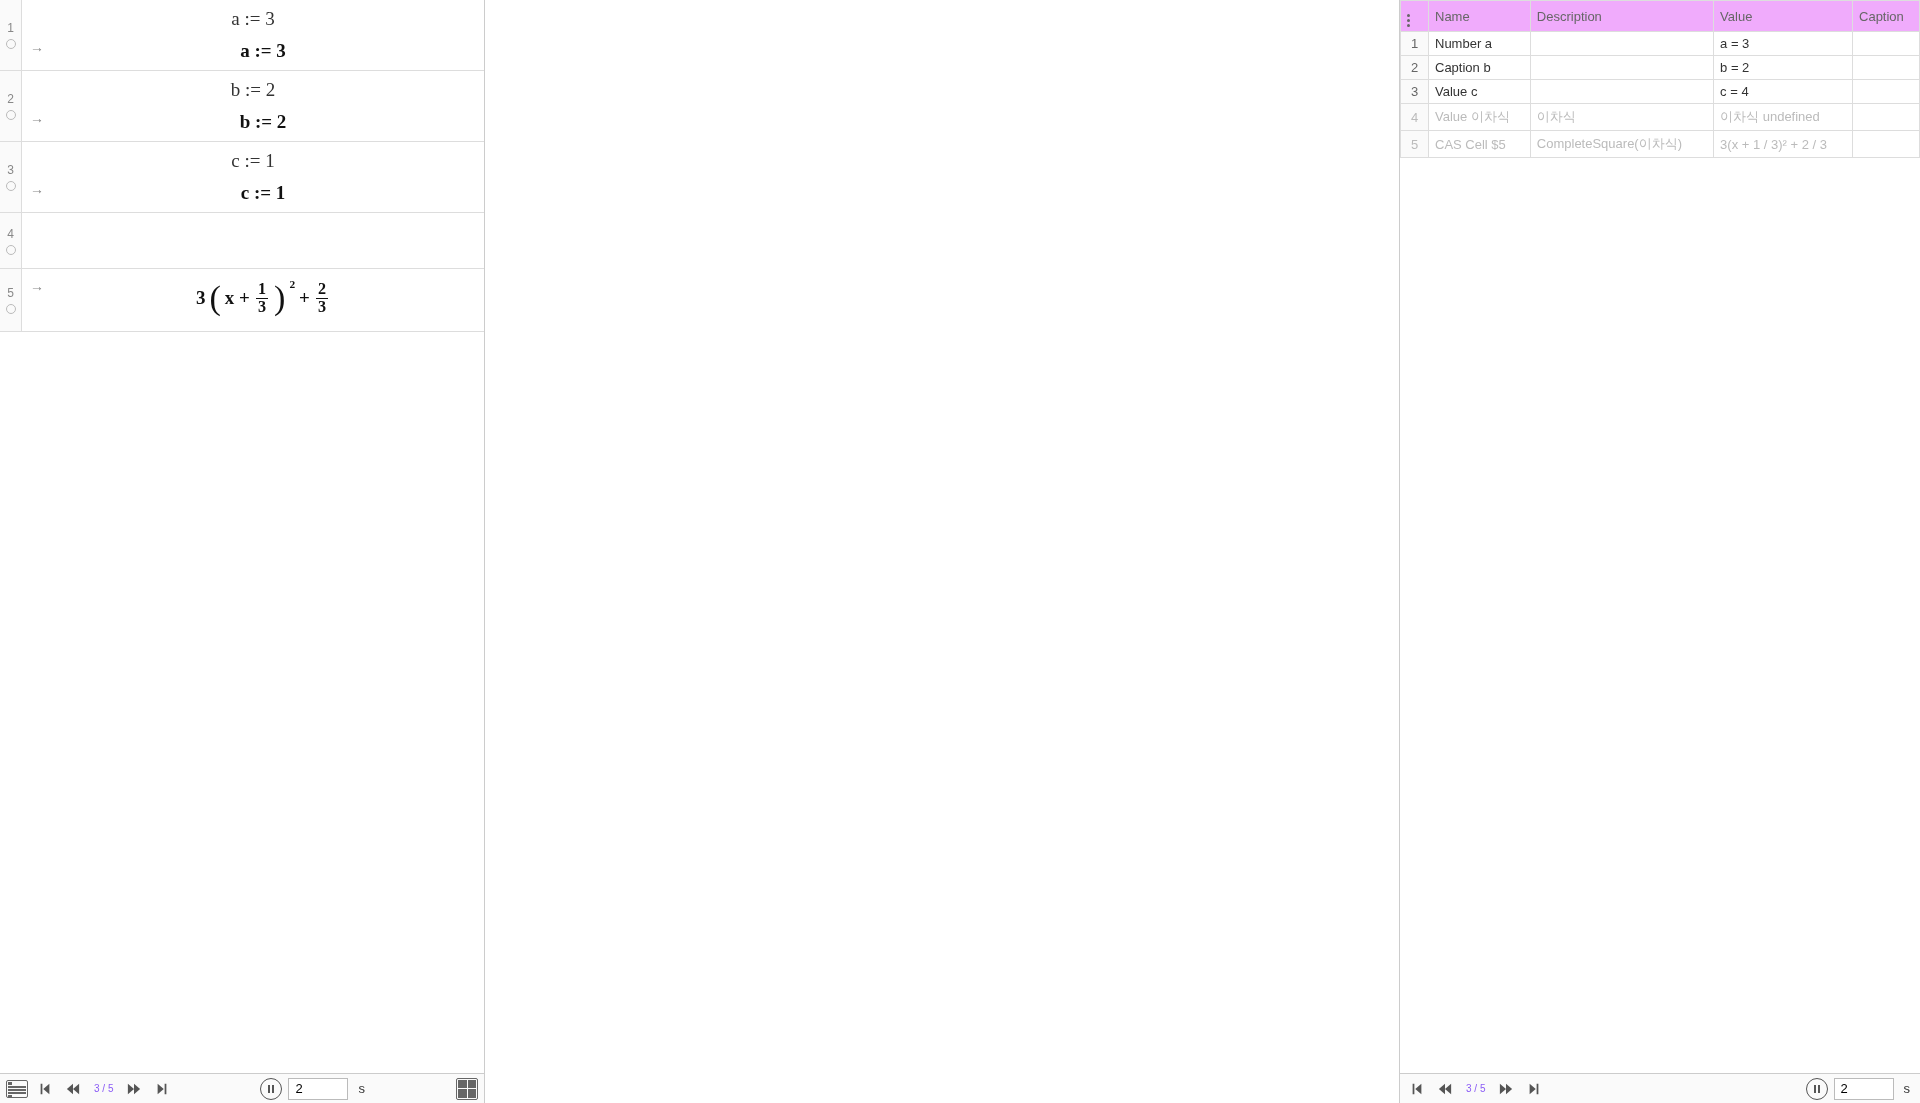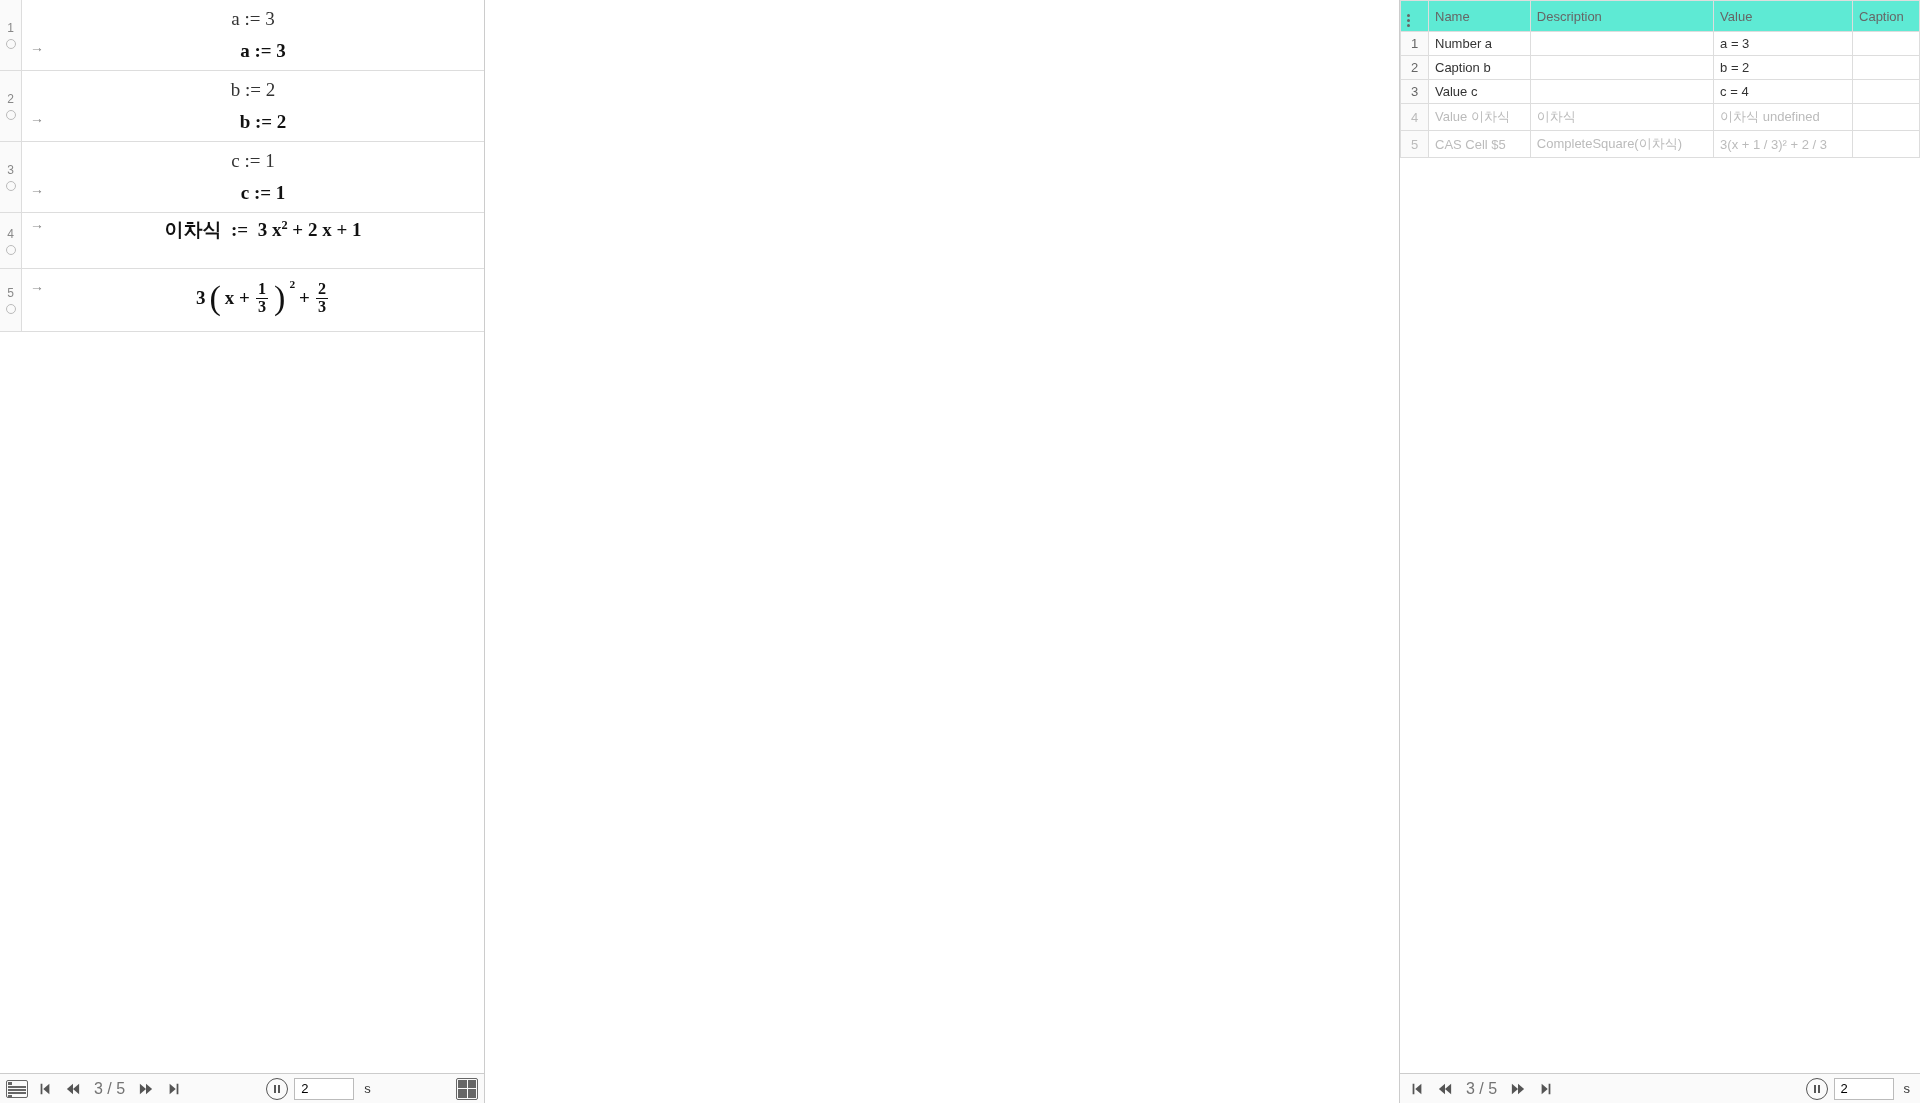--- a/index.html
+++ b/index.html
@@ -146,21 +146,21 @@
 }
 .kbd-icon::before, .kbd-icon::after {
   content: "";
   display: block;
   width: 4px;
   height: 3px;
   background: #666;
 }
 .kbd-bars { display: flex; flex-direction: column; gap: 1px; width: 100%; }
 .kbd-bars div { height: 2px; background: #666; }
-.page-indicator { font-size: 16px; color: #737373; padding: 0 4px; }
+.page-indicator { font-size: 10px; color: #8b5cf6; padding: 0 4px; }
 .spacer { flex: 1; }
 .pause-btn {
   width: 22px;
   height: 22px;
   border: 1.5px solid #555;
   border-radius: 50%;
   display: flex;
   align-items: center;
   justify-content: center;
   gap: 2px;
@@ -194,21 +194,21 @@
   border-collapse: collapse;
   font-size: 13px;
 }
 .obj-table th, .obj-table td {
   border: 1px solid #ddd;
   padding: 4px 6px;
   text-align: left;
   vertical-align: middle;
 }
 .obj-table th {
-  background: #5eead4;
+  background: #f0abfc;
   font-weight: normal;
   color: #666;
   height: 22px;
 }
 .obj-table td.rownum {
   width: 28px;
   text-align: center;
   color: #666;
   background: #fafafa;
 }
@@ -258,21 +258,20 @@
         <div class="output-line">c  :=  1</div>
       </div>
     </div>
 
     <div class="cas-row">
       <div class="row-num">
         <span>4</span>
         <span class="row-circle"></span>
       </div>
       <div class="row-content">
-        <div class="output-line">이차식&nbsp; :=&nbsp; 3 x<span class="sup">2</span> + 2 x + 1</div>
       </div>
     </div>
 
     <div class="cas-row">
       <div class="row-num">
         <span>5</span>
         <span class="row-circle"></span>
       </div>
       <div class="row-content">
         <div class="output-line" style="padding-top:10px;padding-bottom:14px;">

